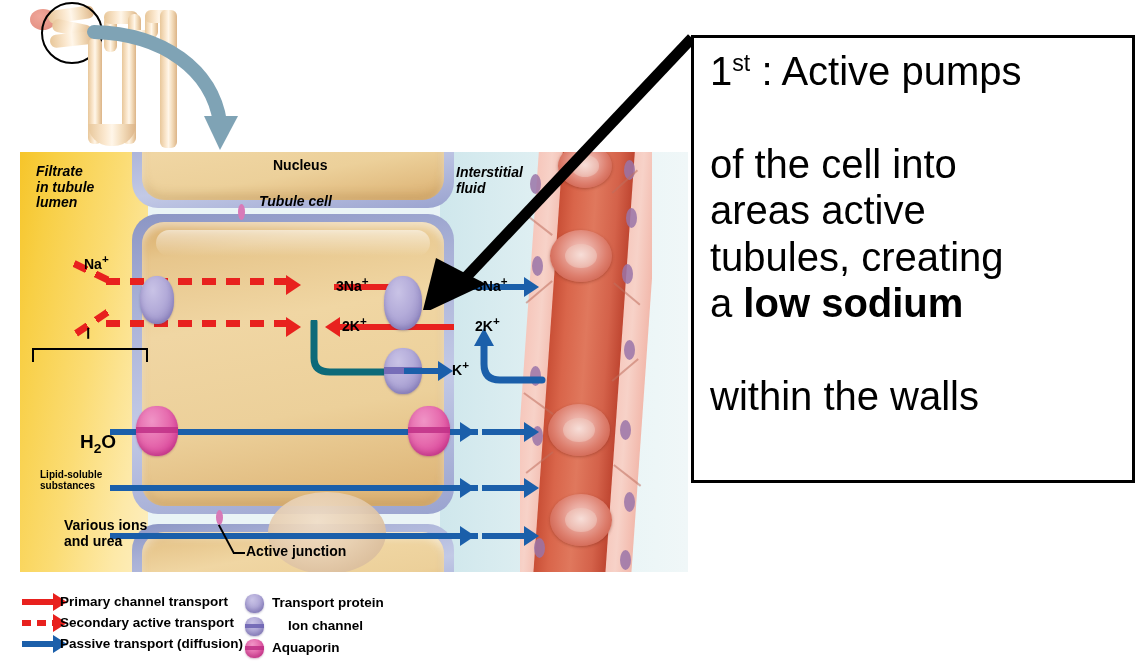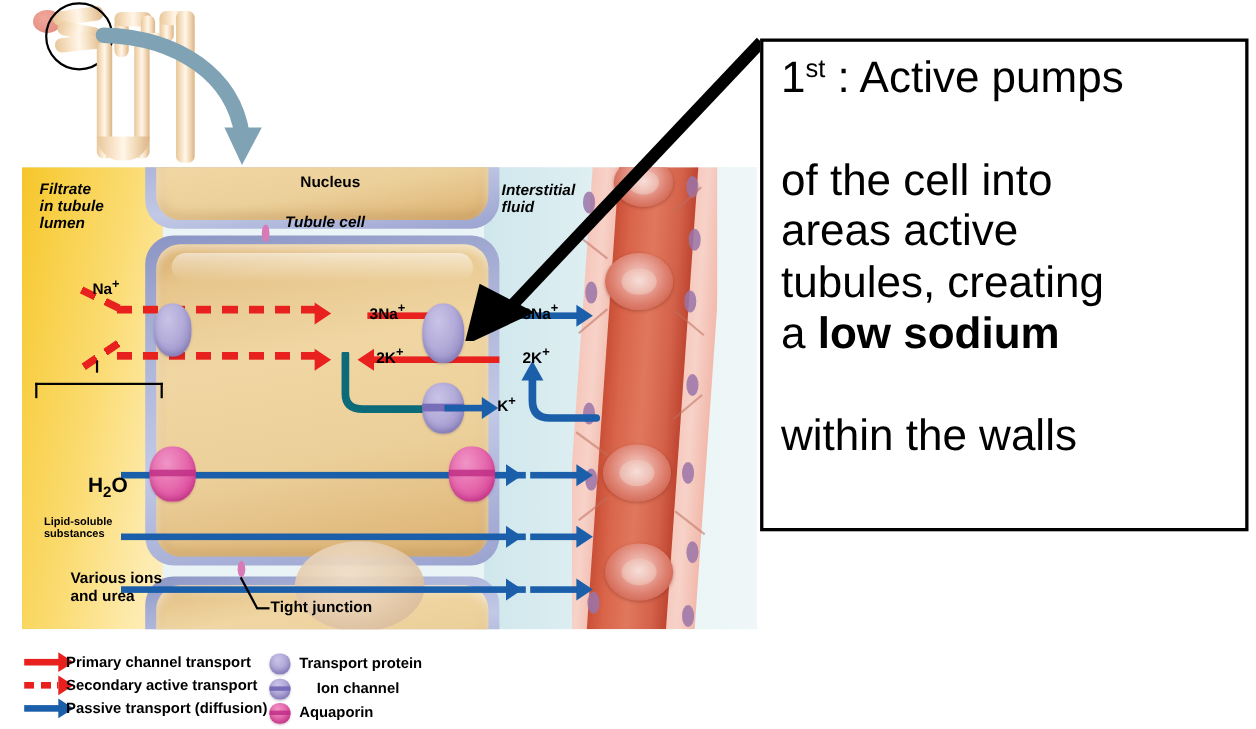--- a/index.html
+++ b/index.html
@@ -287,21 +287,21 @@
   <div class="lab" style="left:455px;top:162px;font-size:14px;">
     <span>2K</span><sup>+</sup>
   </div>
   <div class="lab" style="left:432px;top:206px;font-size:14px;">
     <span>K</span><sup>+</sup>
   </div>
 
   <div class="leader" style="left:199px;top:372px;width:32px;transform:rotate(62deg);"></div>
   <div class="leader" style="left:213px;top:400px;width:12px;"></div>
   <div class="lab" style="left:226px;top:392px;font-size:14px;">
-    <span>Tight junction</span>
+    <span>Active junction</span>
   </div>
 </div>
 
 <svg class="abs" style="left:400px;top:30px;width:300px;height:280px;" viewBox="0 0 300 280">
   <line x1="292" y1="8" x2="52" y2="262" stroke="#000" stroke-width="11" stroke-linecap="butt"></line>
   <polygon points="22,284 36,228 86,254" fill="#000"></polygon>
 </svg>
 
 <div class="abs" id="callout-box">
   <div id="callout-text">

